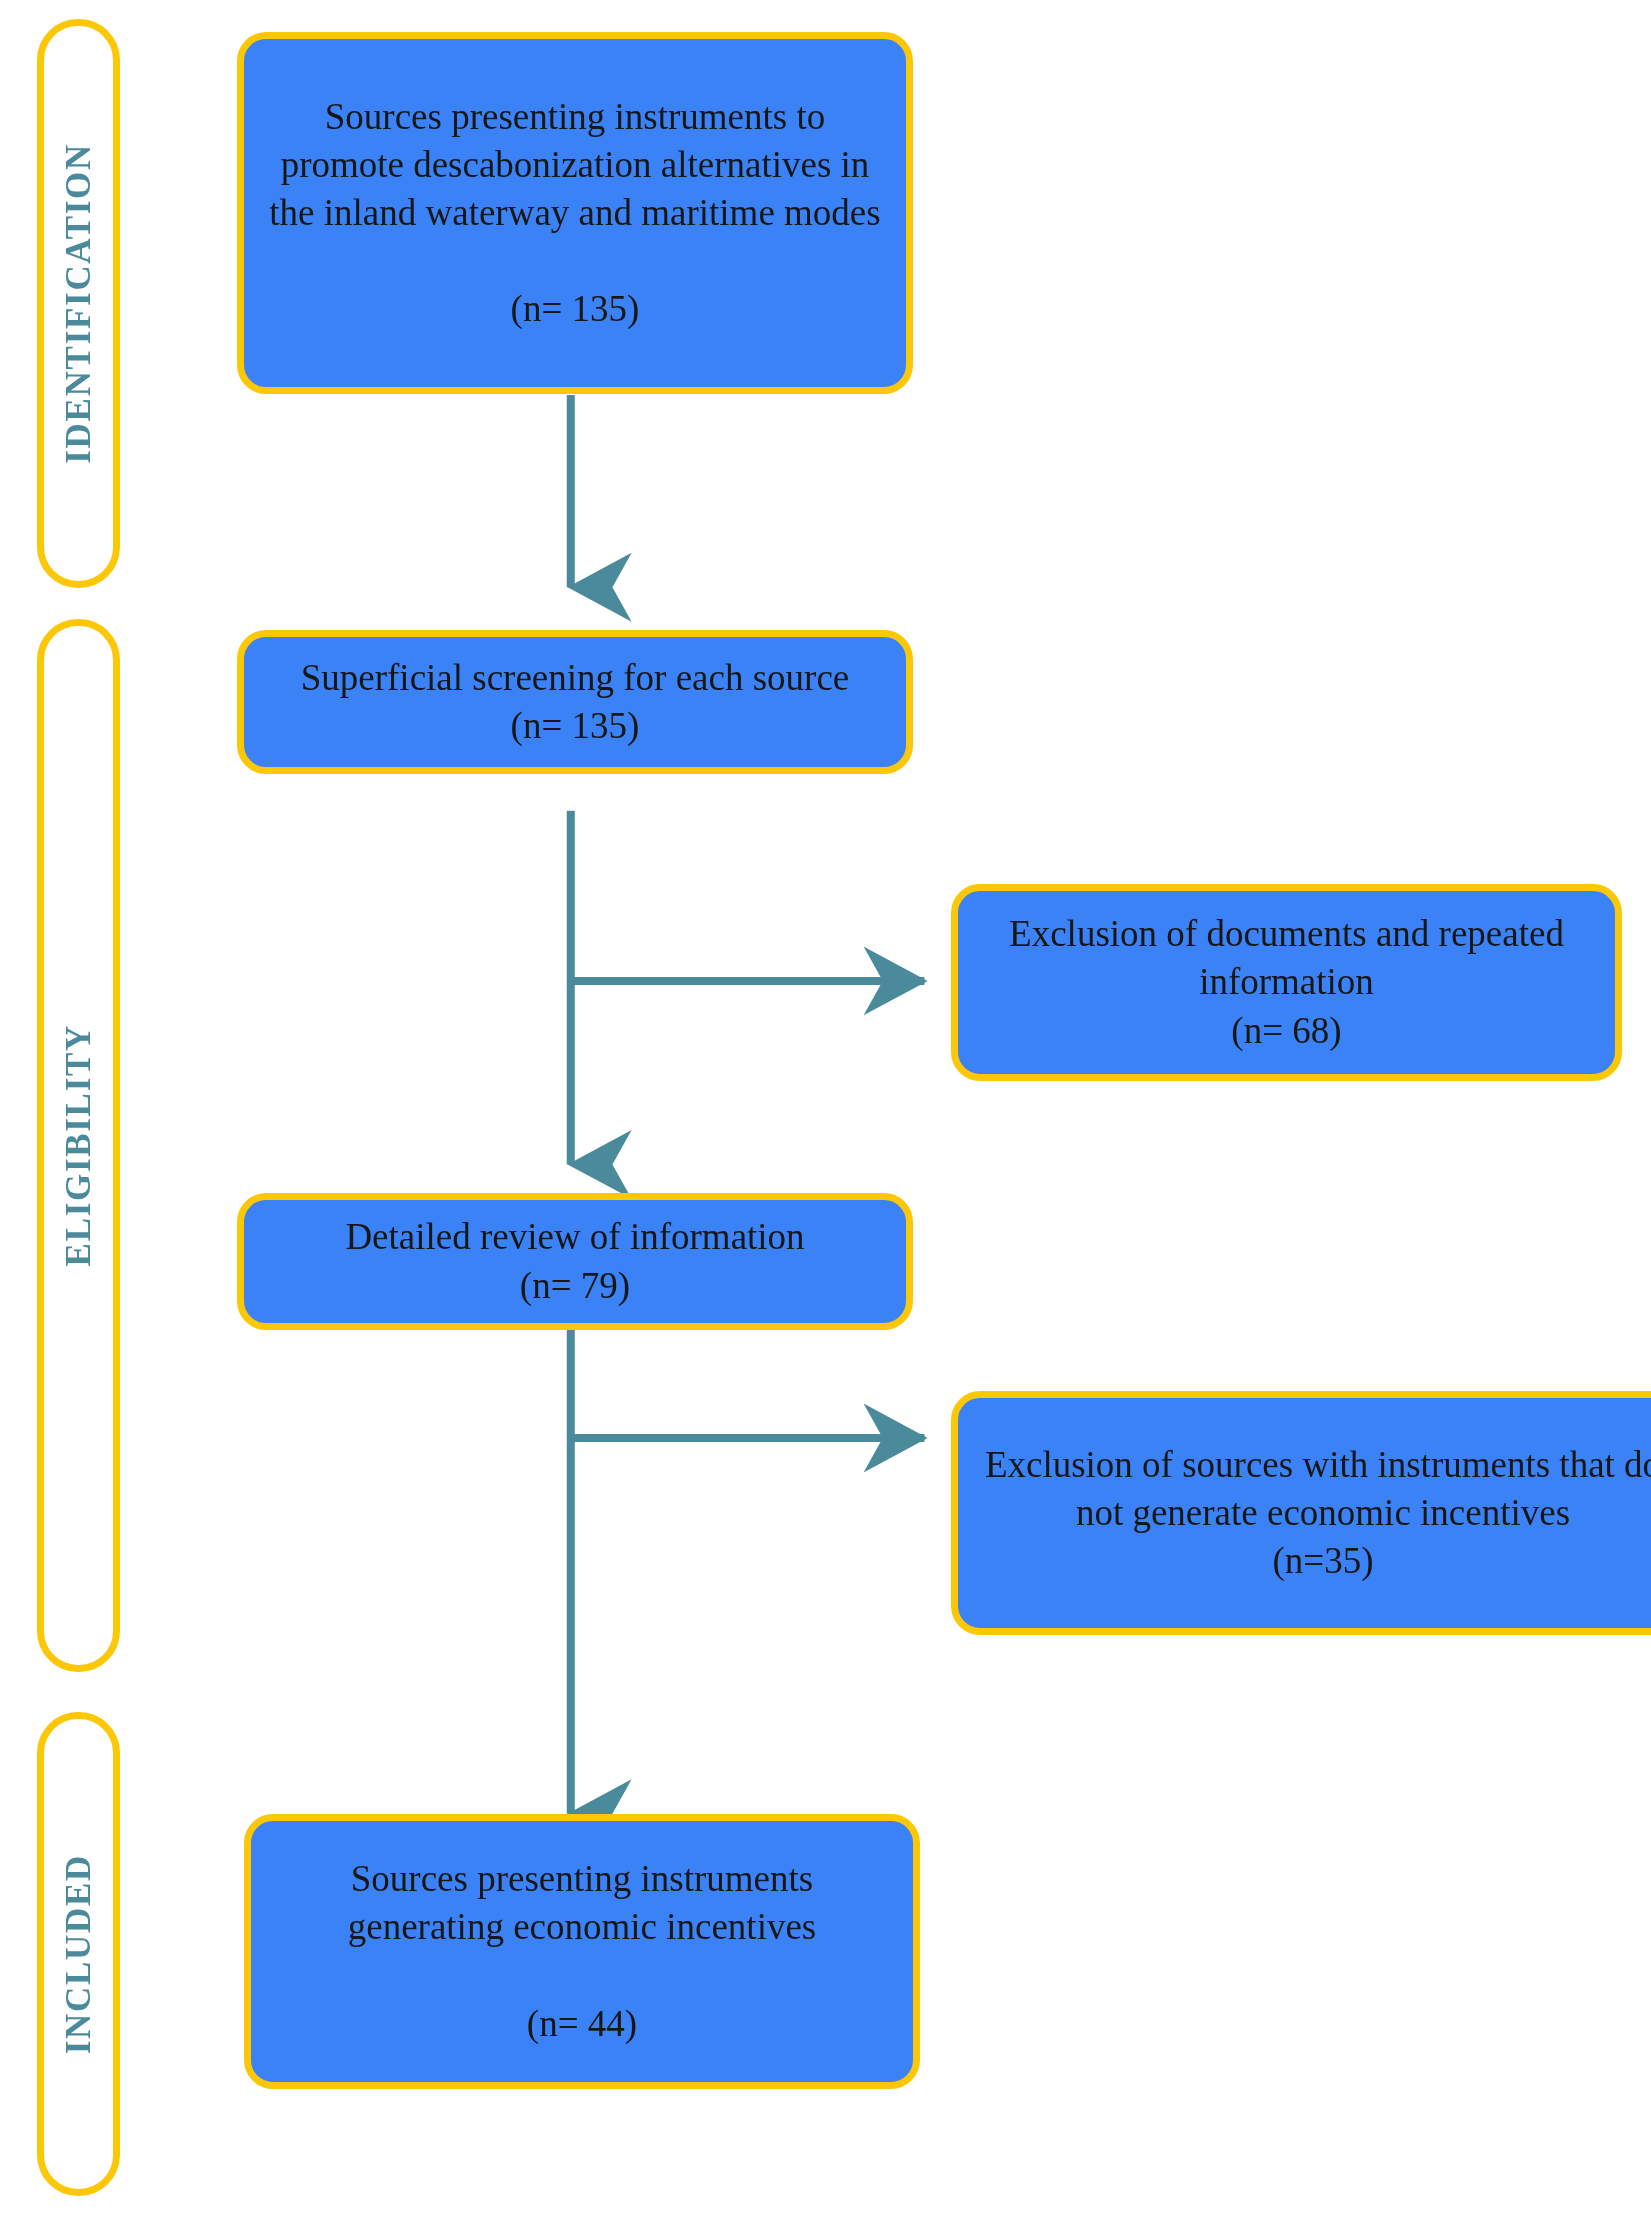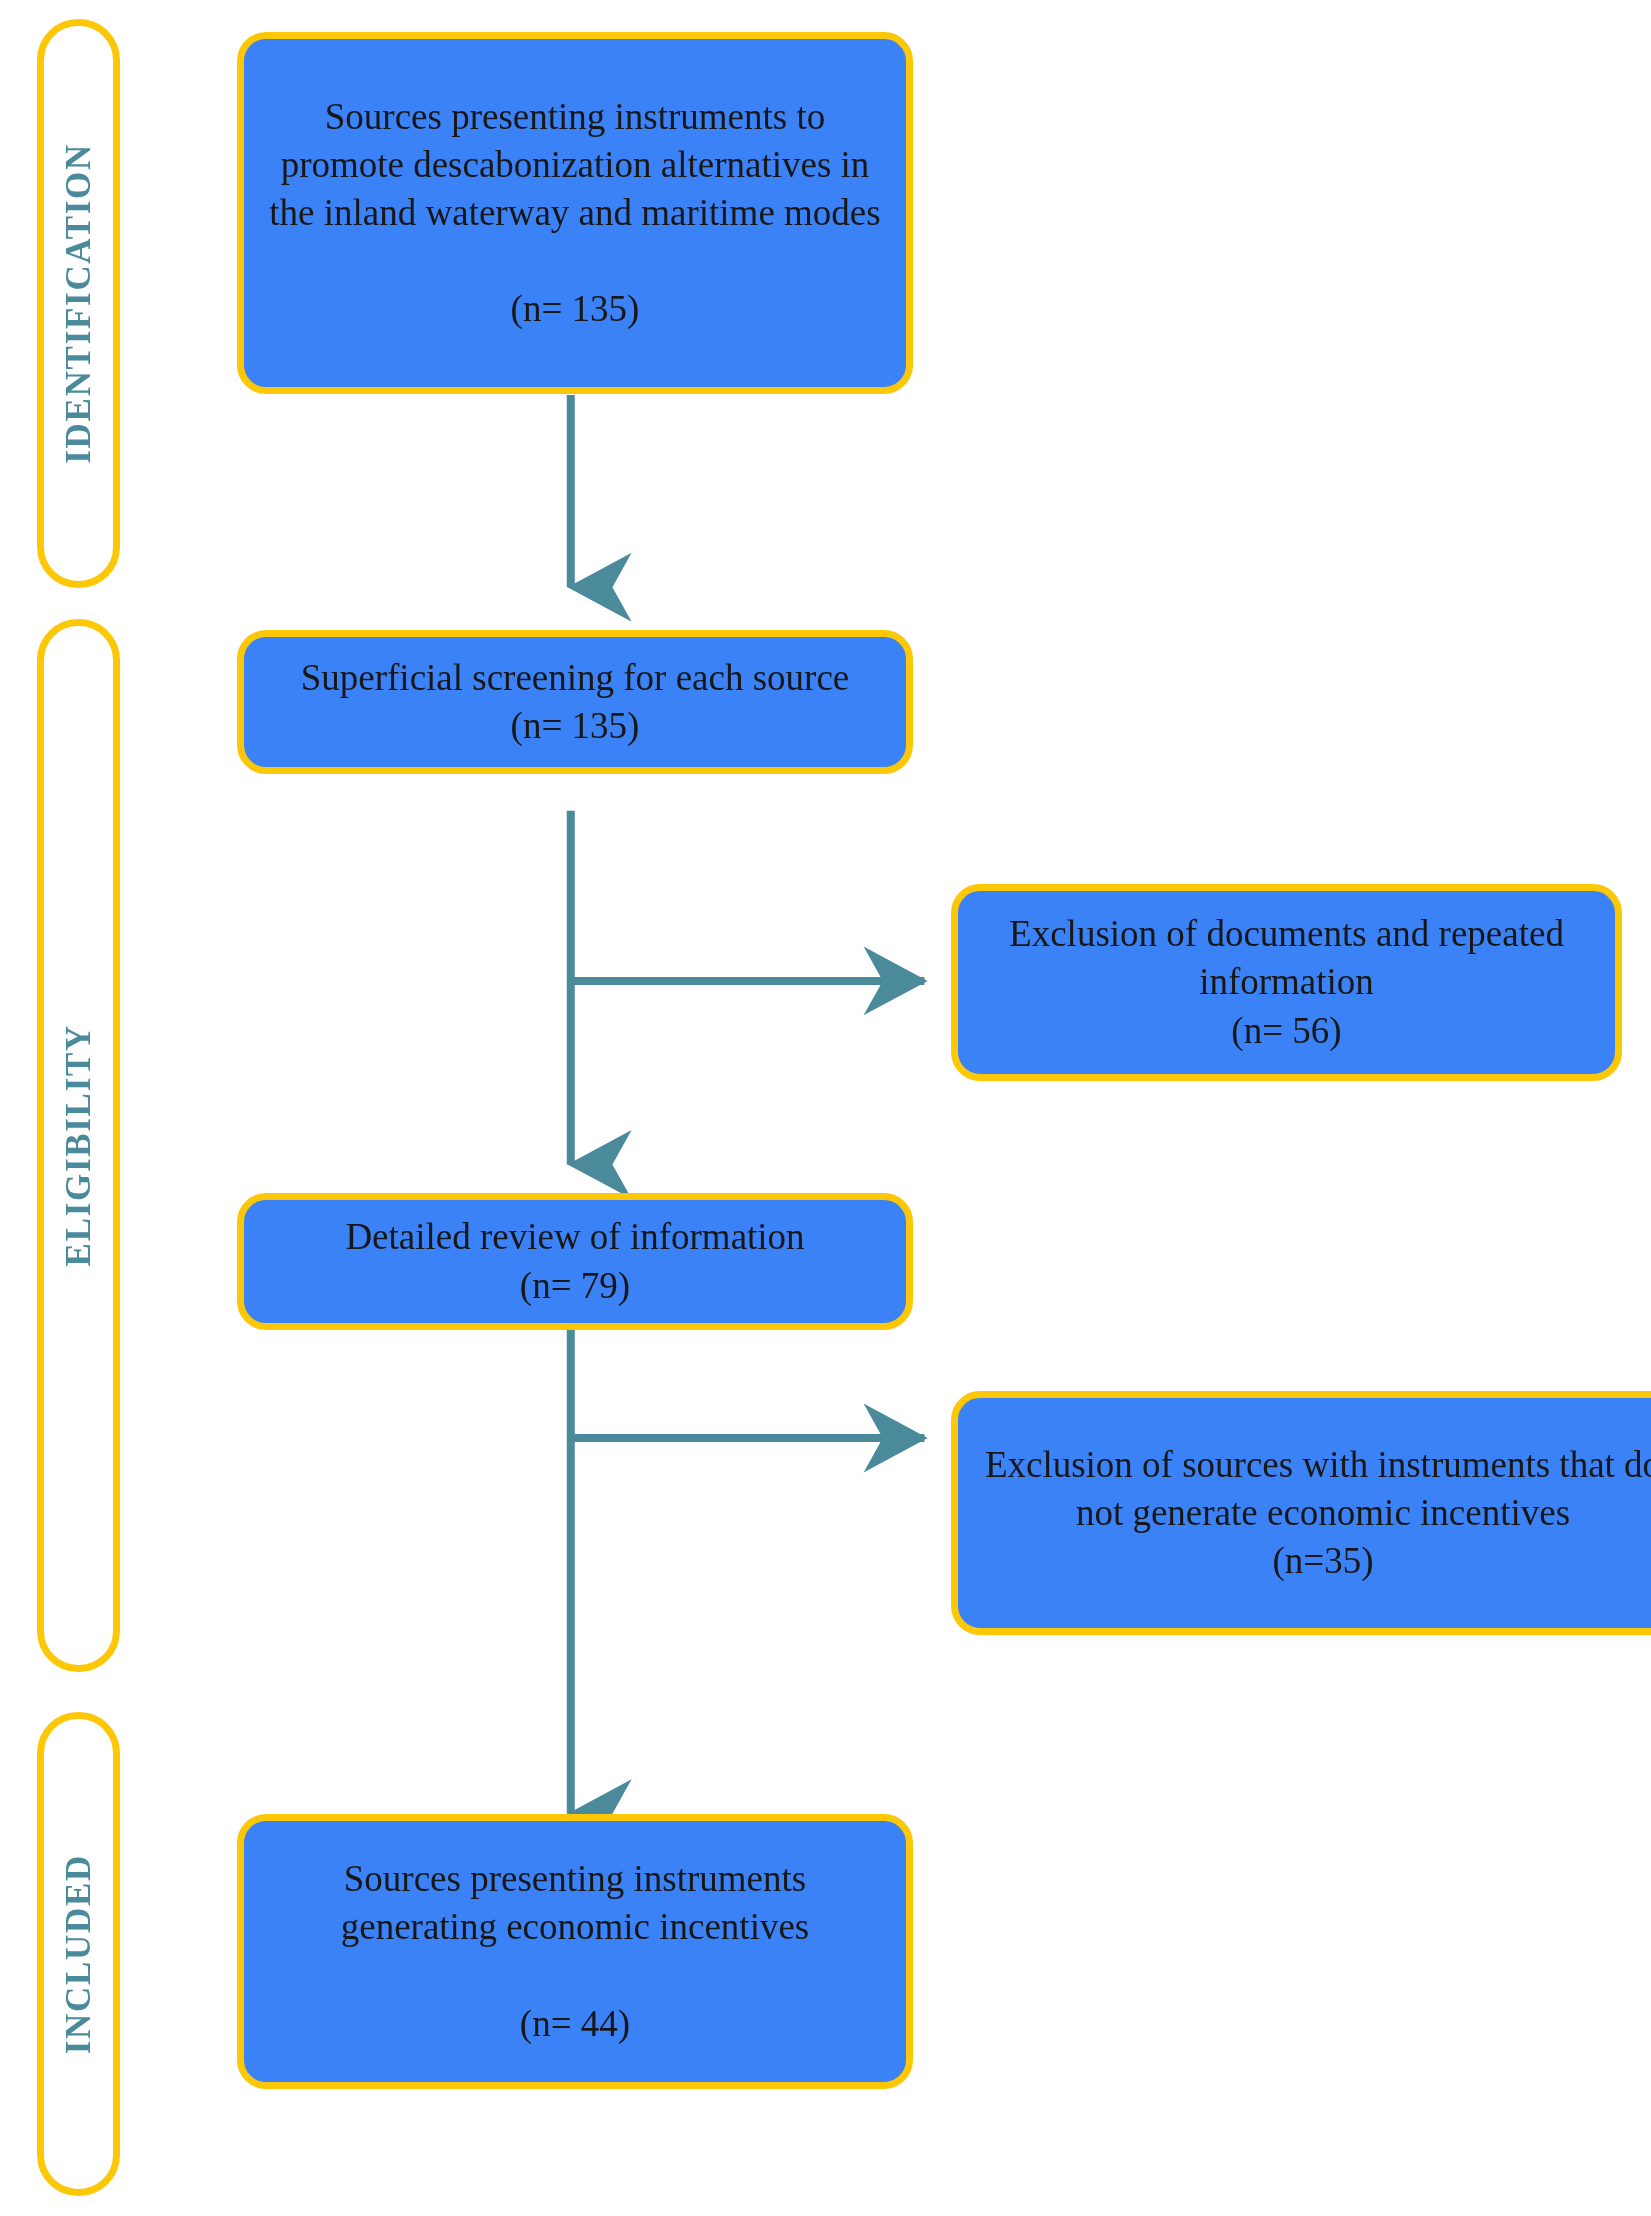--- a/index.html
+++ b/index.html
@@ -125,33 +125,33 @@
 (n= 135)</div>
   </div>
 
   <div class="flow-box" style="left:237px; top:630px; width:676px; height:144px;">
     <div class="box-text">Superficial screening  for each source
 (n= 135)</div>
   </div>
 
   <div class="flow-box" style="left:951px; top:884px; width:671px; height:197px;">
     <div class="box-text">Exclusion of documents and repeated information
-(n= 56)</div>
+(n= 68)</div>
   </div>
 
   <div class="flow-box" style="left:237px; top:1193px; width:676px; height:137px;">
     <div class="box-text">Detailed review of information
 (n= 79)</div>
   </div>
 
   <div class="flow-box" style="left:951px; top:1391px; width:744px; height:244px;">
     <div class="box-text">Exclusion of sources with instruments that do not generate economic incentives
 (n=35)</div>
   </div>
 
-  <div class="flow-box" style="left:237px; top:1814px; width:676px; height:275px;">
+  <div class="flow-box" style="left:244px; top:1814px; width:676px; height:275px;">
     <div class="box-text">Sources presenting instruments generating economic incentives
 
 (n= 44)</div>
   </div>
 
 </div>
 
 
 </body></html>

